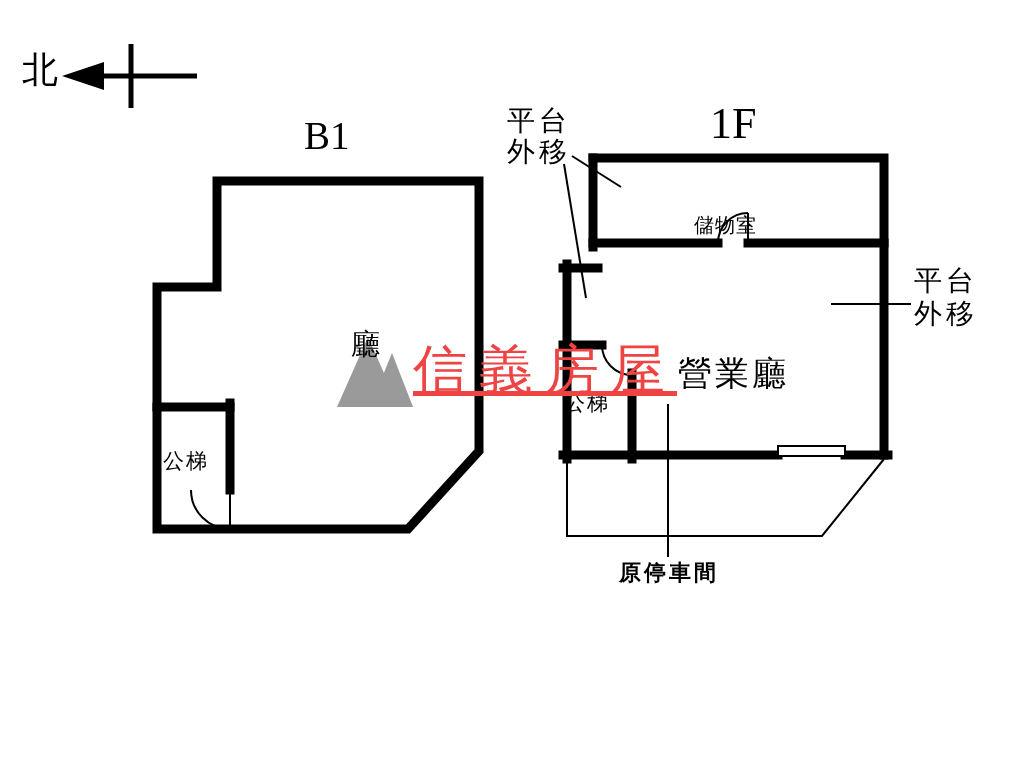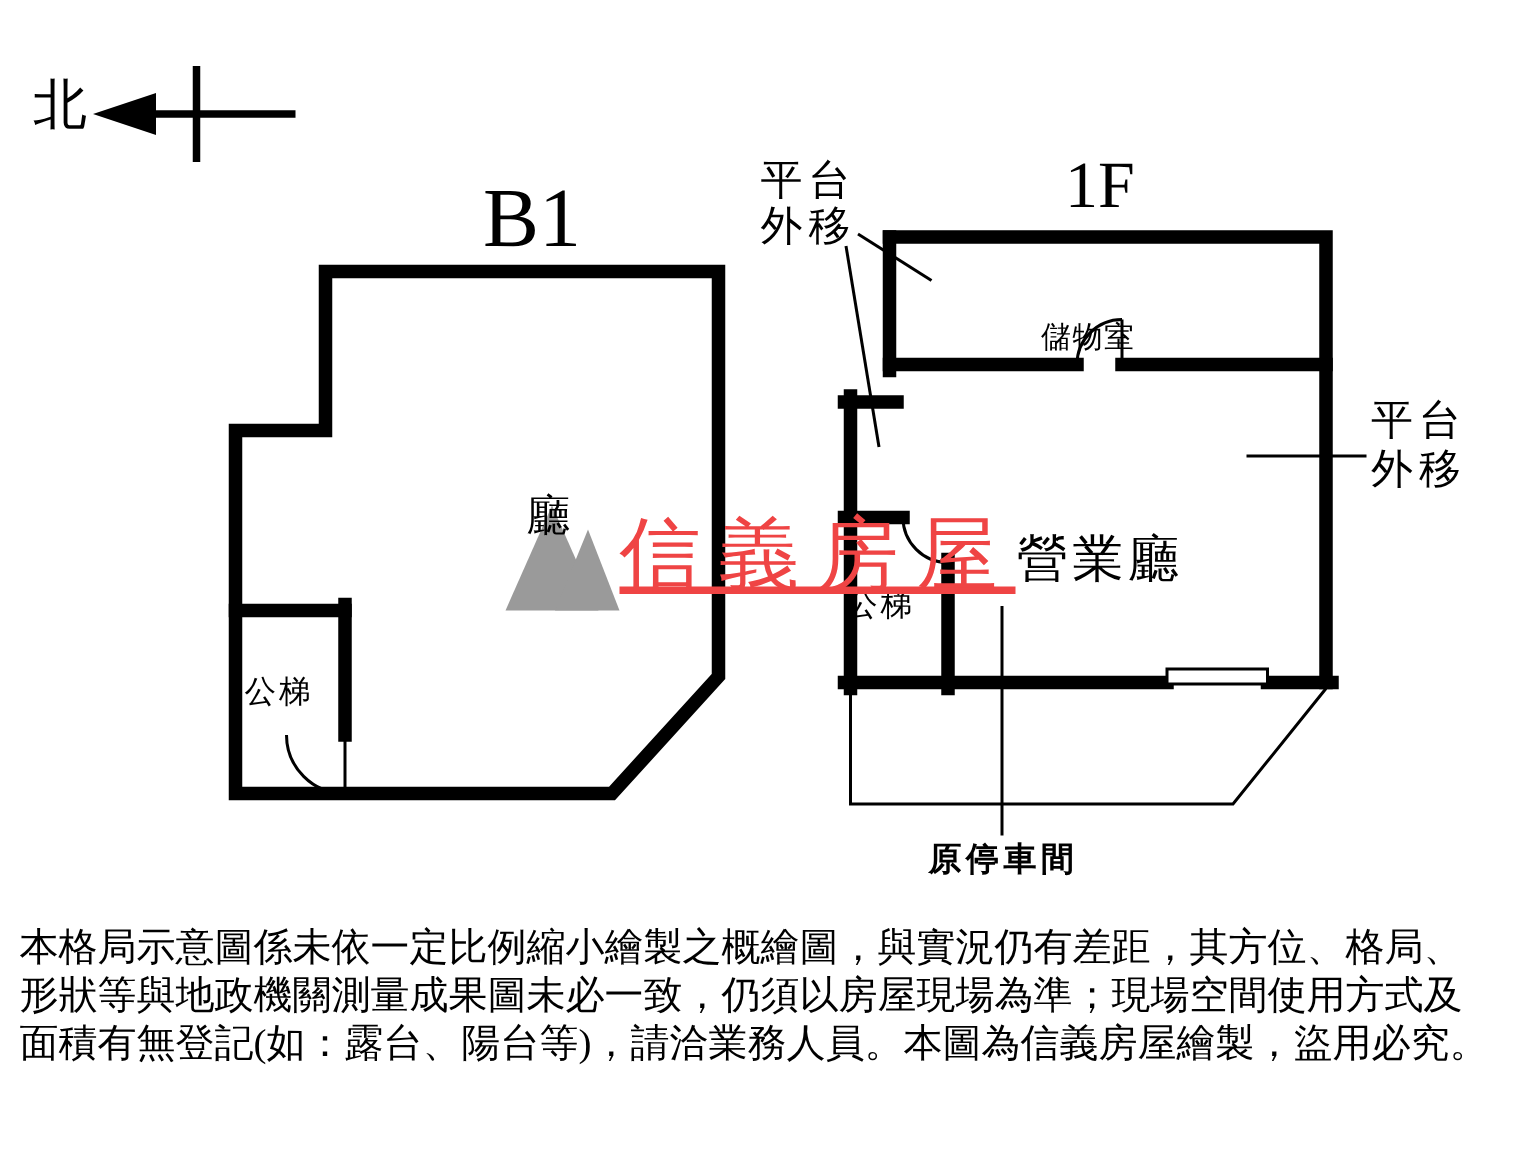--- a/index.html
+++ b/index.html
@@ -70,40 +70,35 @@
     </g>
 
     <g fill="#9a9a9a">
       <polygon points="337,407 368,337 399,407"></polygon>
       <polygon points="370,407 392,353 413,407"></polygon>
     </g>
   </svg>
 
   <div class="lbl" style="left:22px; top:50px; font-size:36px;">北</div>
 
-  <div class="lbl" style="left:322px; top:114px; font-size:56px;">B1</div>
+  <div class="lbl" style="left:304px; top:114px; font-size:39px;">B1</div>
   <div class="lbl" style="left:351px; top:328px; font-size:29px;">廳</div>
   <div class="lbl" style="left:163px; top:449px; font-size:21px; letter-spacing:2px;">公梯</div>
 
   <div class="lbl" style="left:710px; top:99px; font-size:44px;">1F</div>
   <div class="lbl" style="left:694px; top:182px; font-size:20px; letter-spacing:1px;margin-top:32px;">儲物室</div>
   <div class="lbl" style="left:678px; top:354px; font-size:34px; letter-spacing:3px;">營業廳</div>
   <div class="lbl" style="left:564px; top:391px; font-size:21px; letter-spacing:2px;">公梯</div>
   <div class="lbl" style="left:619px; top:560px; font-size:22px; letter-spacing:3px;font-weight:bold;">原停車間</div>
 
   <div class="lbl stack" style="left:507px; top:105px; font-size:28px; line-height:31px; letter-spacing:4px;">
     <div>平台</div>
     <div>外移</div>
   </div>
   <div class="lbl stack" style="left:914px; top:264px; font-size:28px; line-height:33px; letter-spacing:4px;">
     <div>平台</div>
     <div>外移</div>
   </div>
 
   <div class="lbl gray" style="left:413px; top:339px; font-size:54px; letter-spacing:12px;">信義房屋</div>
 
-  <div class="disclaimer">
-    <div>本格局示意圖係未依一定比例縮小繪製之概繪圖，與實況仍有差距，其方位、格局、</div>
-    <div>形狀等與地政機關測量成果圖未必一致，仍須以房屋現場為準；現場空間使用方式及</div>
-    <div>面積有無登記(如：露台、陽台等)，請洽業務人員。本圖為信義房屋繪製，盜用必究。</div>
-  </div>
 
 </div>
 
 </body></html>

